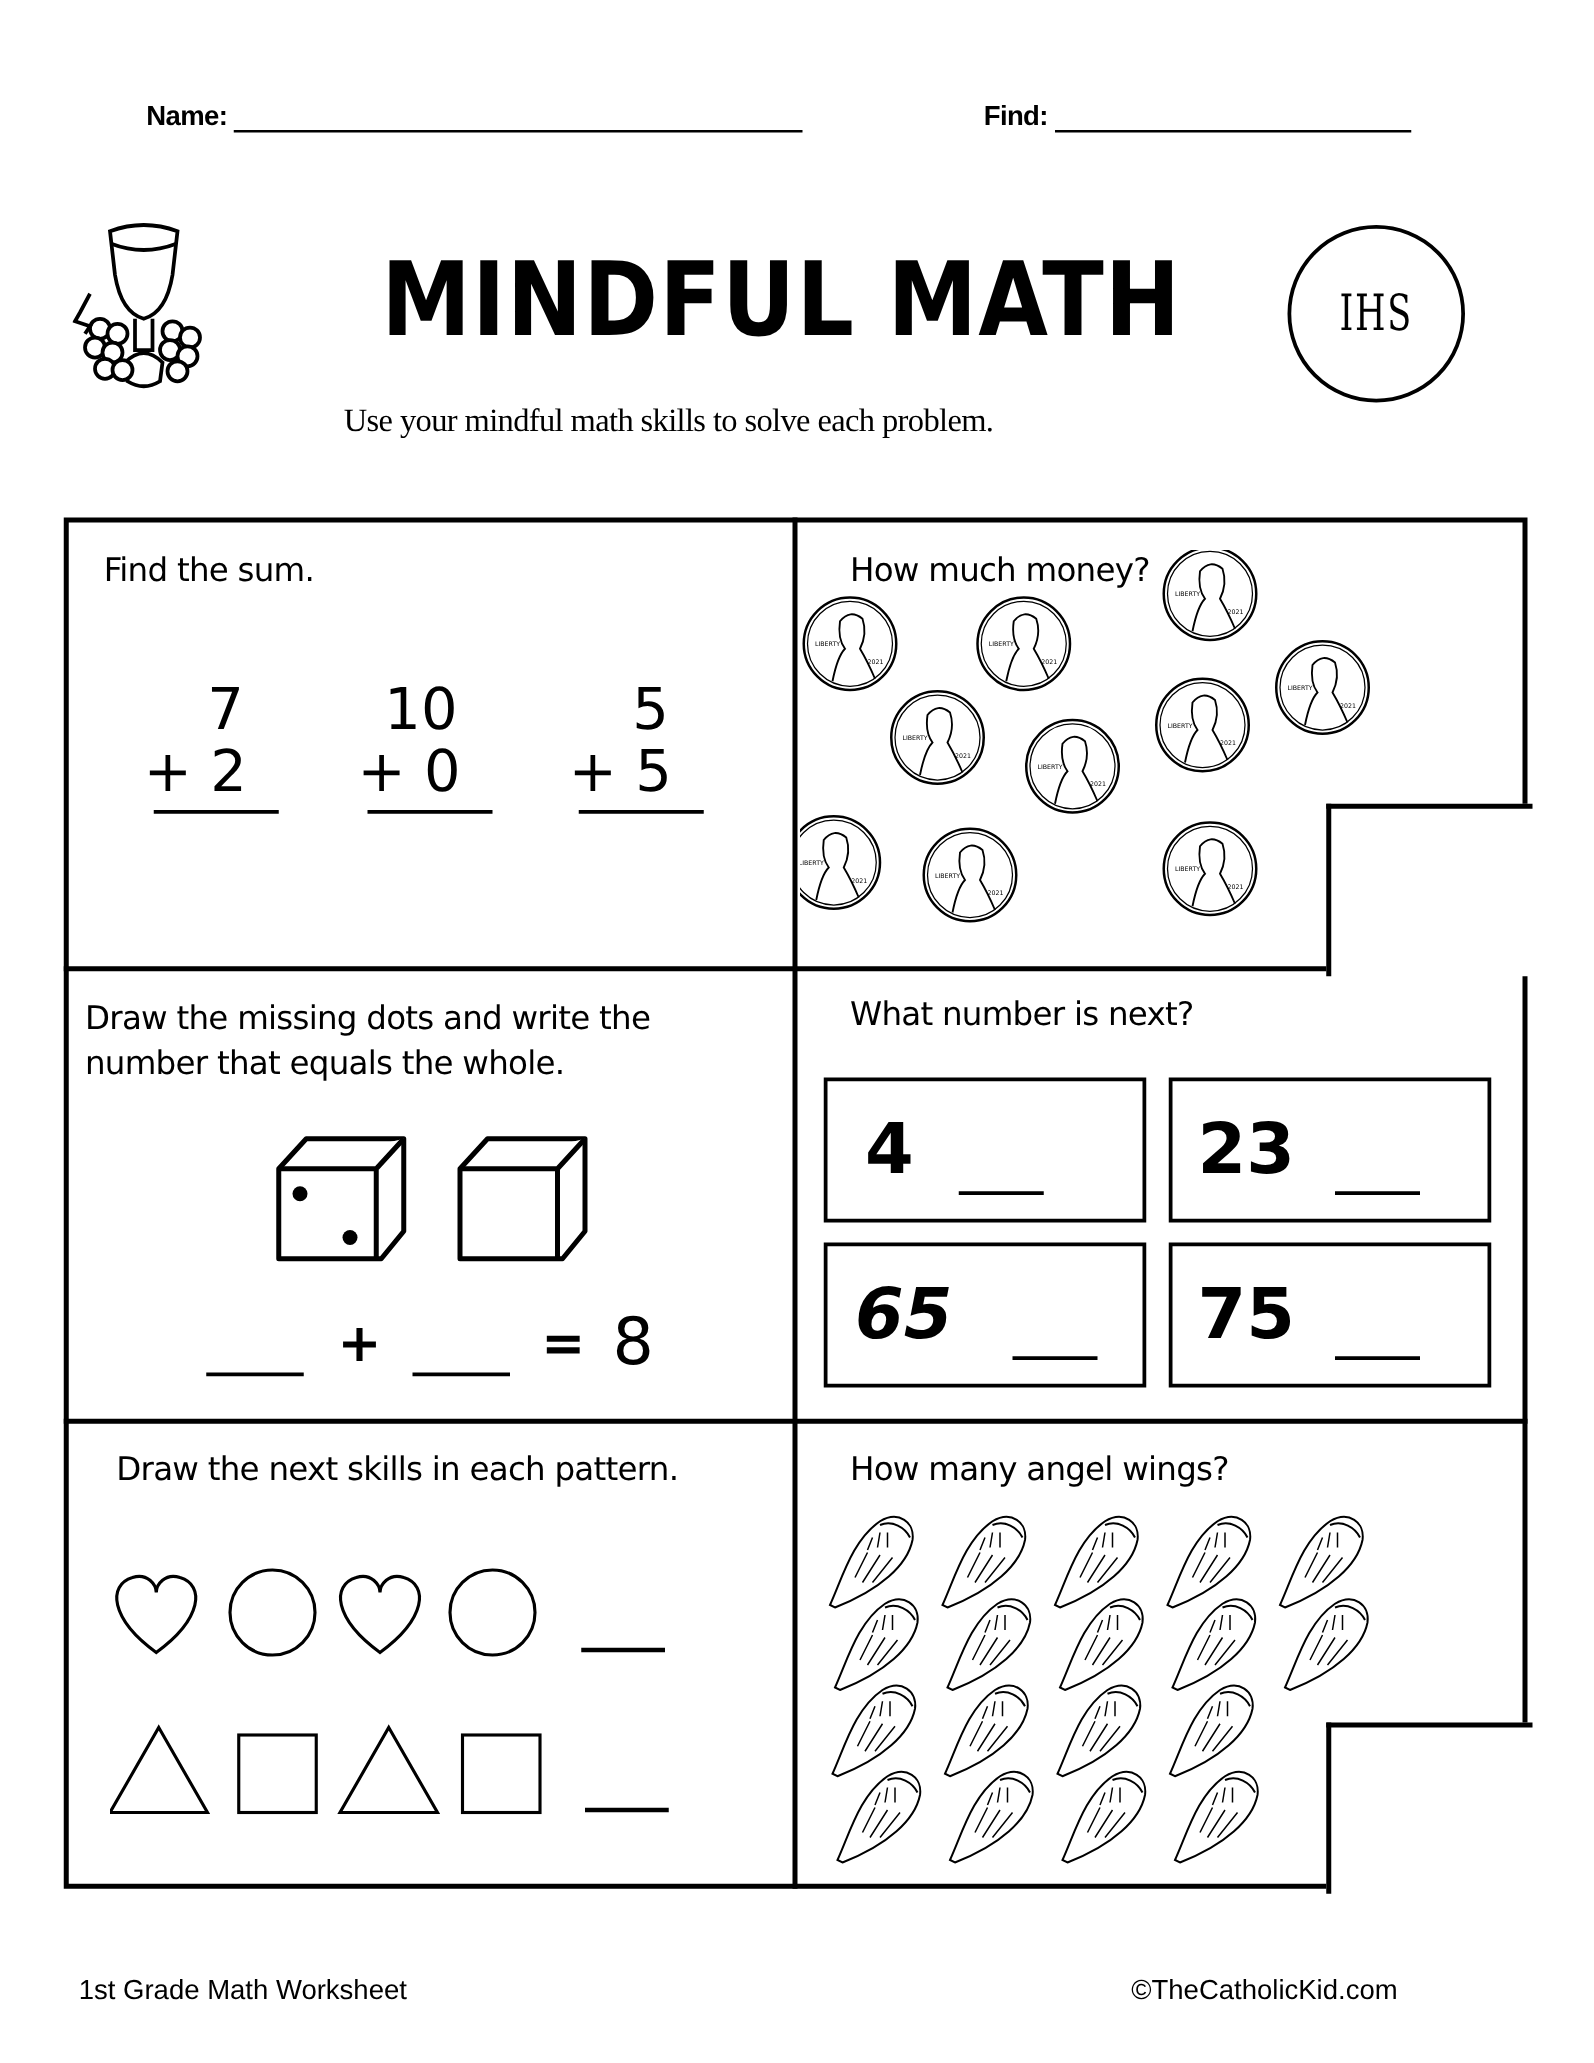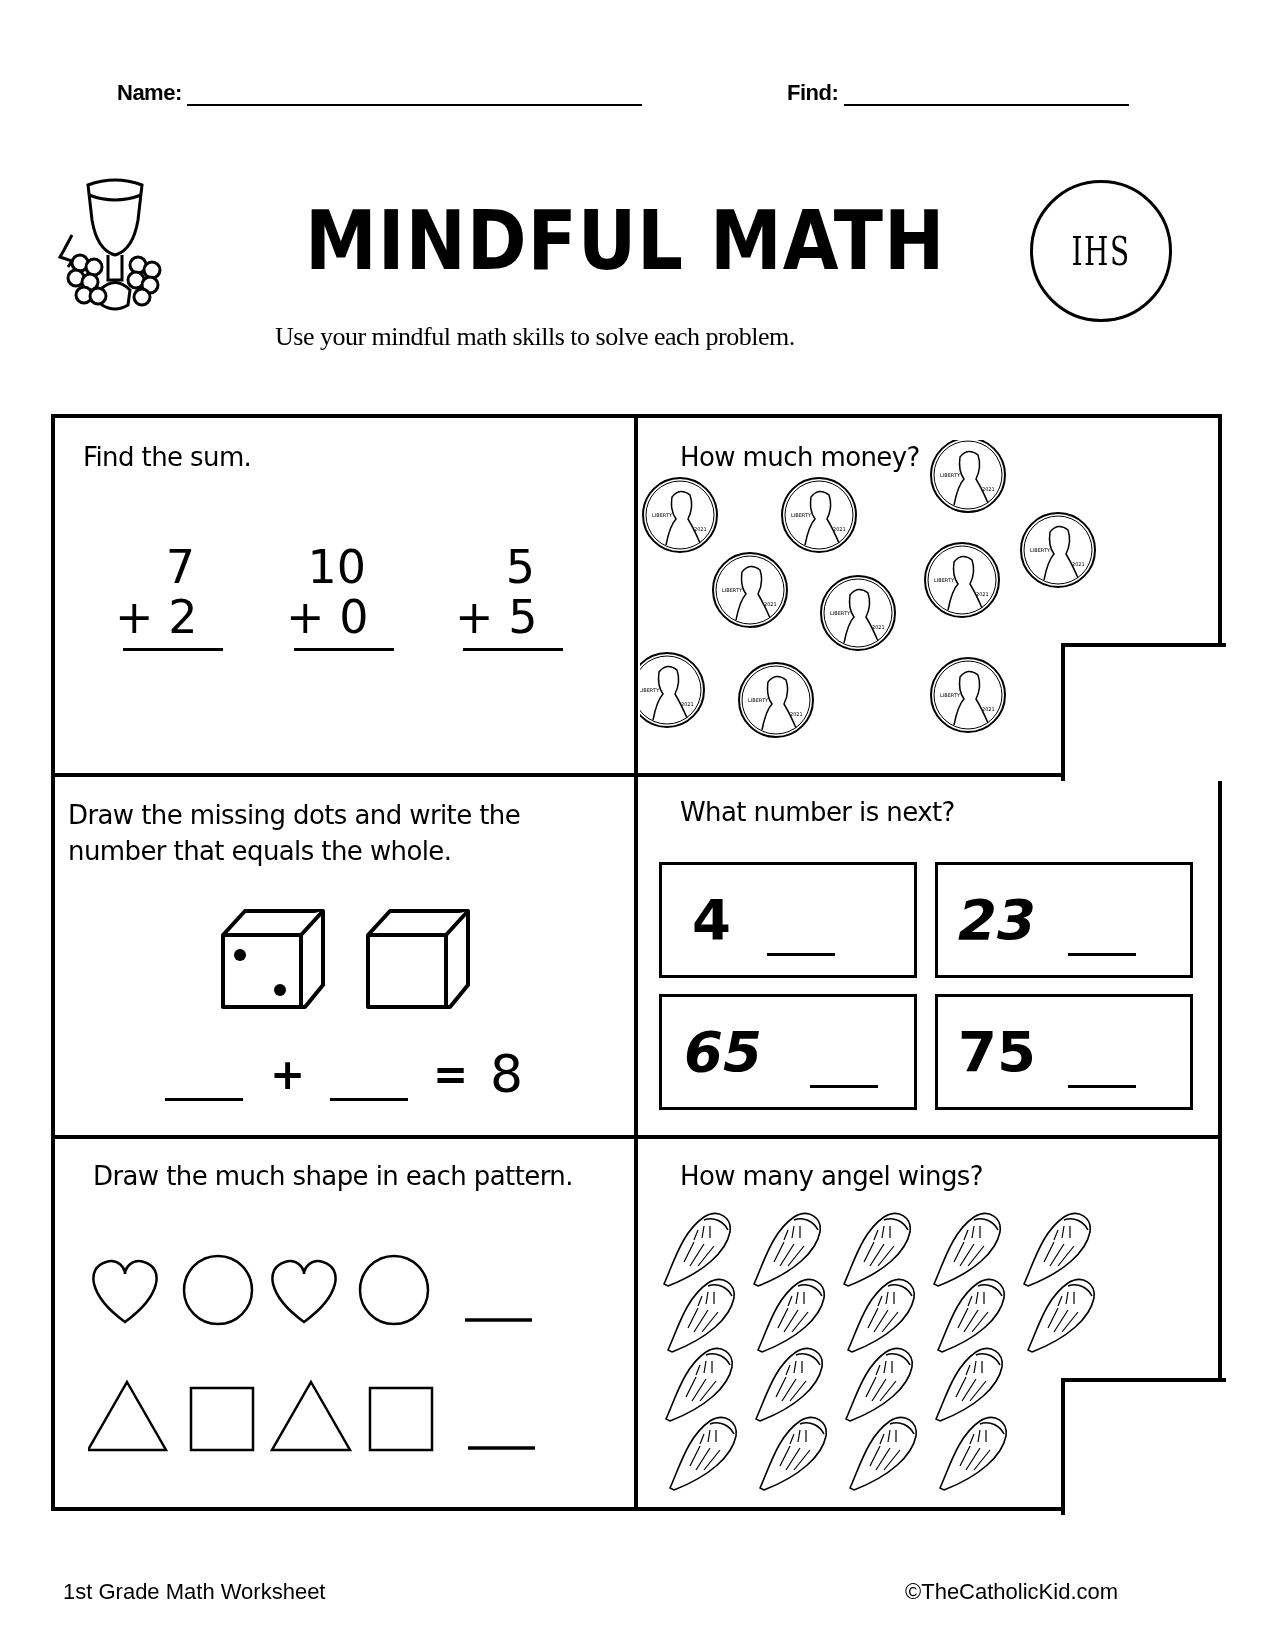--- a/index.html
+++ b/index.html
@@ -133,34 +133,34 @@
   <div class="abs" style="left:165px;top:48px;width:78px;border-bottom:3px solid #000;"></div>
   <div class="abs" style="left:268px;top:0;font-size:42px;font-weight:bold;">=</div>
   <div class="abs" style="left:325px;top:-6px;font-size:52px;">8</div>
 </div>
 
 <div class="abs q" style="left:680px;top:797px;">What number is next?</div>
 <div class="seqbox" style="left:659px;top:862px;width:258px;height:116px;">
   <span class="abs bignum" style="left:30px;top:22px;">4</span>
   <span class="abs" style="left:105px;top:88px;width:68px;border-bottom:3px solid #000;"></span>
 </div>
-<div class="seqbox" style="left:935px;top:862px;width:258px;height:116px;font-style:italic;">
+<div class="seqbox" style="left:935px;top:862px;width:258px;height:116px;">
   <span class="abs bignum" style="left:20px;top:22px;">23</span>
   <span class="abs" style="left:130px;top:88px;width:68px;border-bottom:3px solid #000;"></span>
 </div>
 <div class="seqbox" style="left:659px;top:994px;width:258px;height:116px;">
   <span class="abs bignum" style="left:22px;top:22px;font-style:italic;">65</span>
   <span class="abs" style="left:148px;top:88px;width:68px;border-bottom:3px solid #000;"></span>
 </div>
 <div class="seqbox" style="left:935px;top:994px;width:258px;height:116px;">
   <span class="abs bignum" style="left:20px;top:22px;text-align:center;">75</span>
   <span class="abs" style="left:130px;top:88px;width:68px;border-bottom:3px solid #000;"></span>
 </div>
 
-<div class="abs q" style="left:93px;top:1161px;">Draw the much shape in each pattern.</div>
+<div class="abs q" style="left:93px;top:1161px;">Draw the next skills in each pattern.</div>
 <div class="abs" style="left:88px;top:1250px;">
   <svg width="460" height="80" viewBox="0 0 460 80" fill="#fff" stroke="#000" stroke-width="2.5">
     <path d="M37 72 C0 45 -2 18 18 12 C30 8 37 18 37 24 C37 18 44 8 56 12 C76 18 74 45 37 72 Z"></path>
     <circle cx="130" cy="40" r="34"></circle>
     <path d="M216 72 C179 45 177 18 197 12 C209 8 216 18 216 24 C216 18 223 8 235 12 C255 18 253 45 216 72 Z"></path>
     <circle cx="306" cy="40" r="34"></circle>
     <line x1="377" y1="70" x2="444" y2="70" stroke-width="3.5"></line>
   </svg>
 </div>
 <div class="abs" style="left:88px;top:1378px;">

